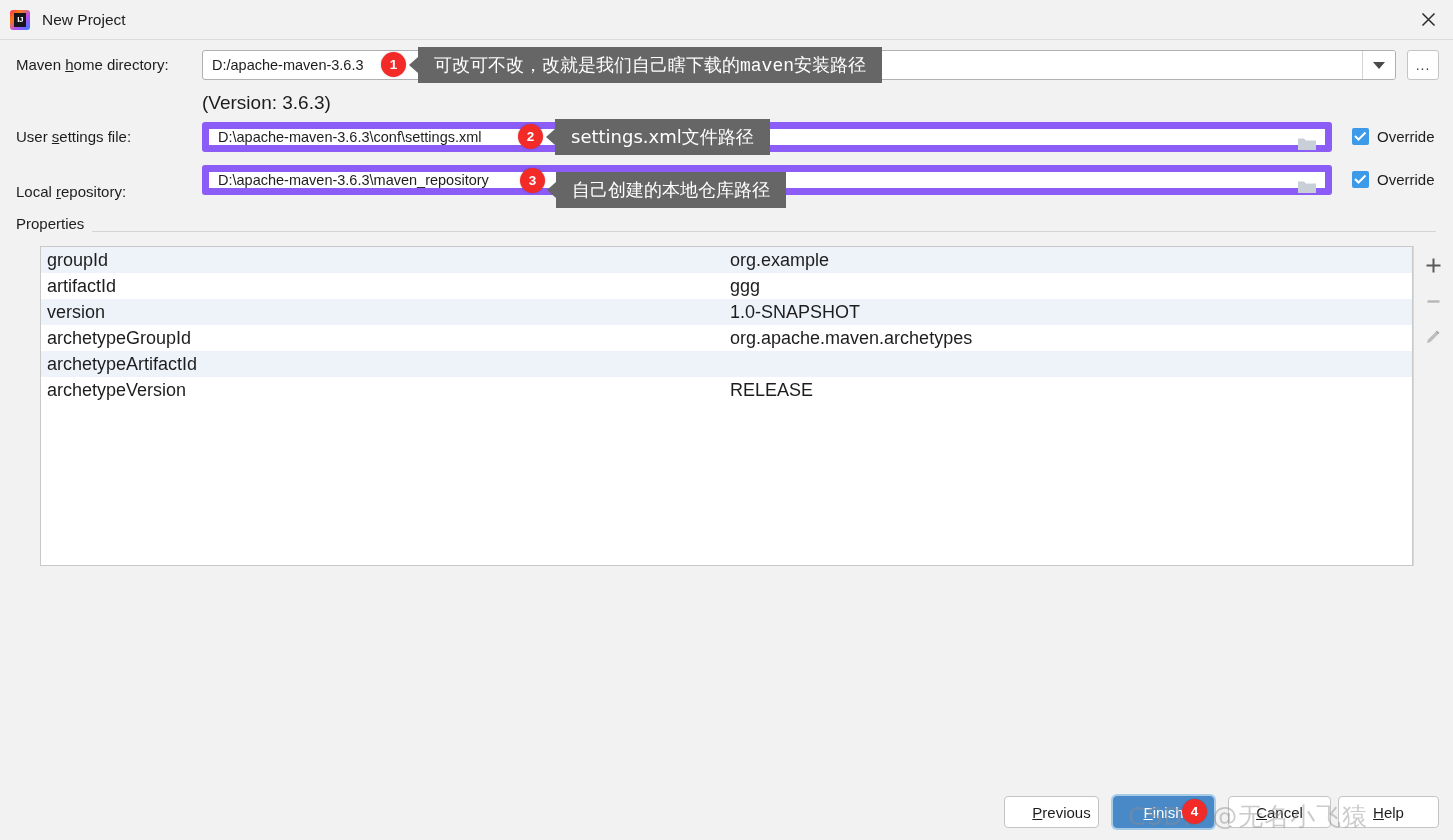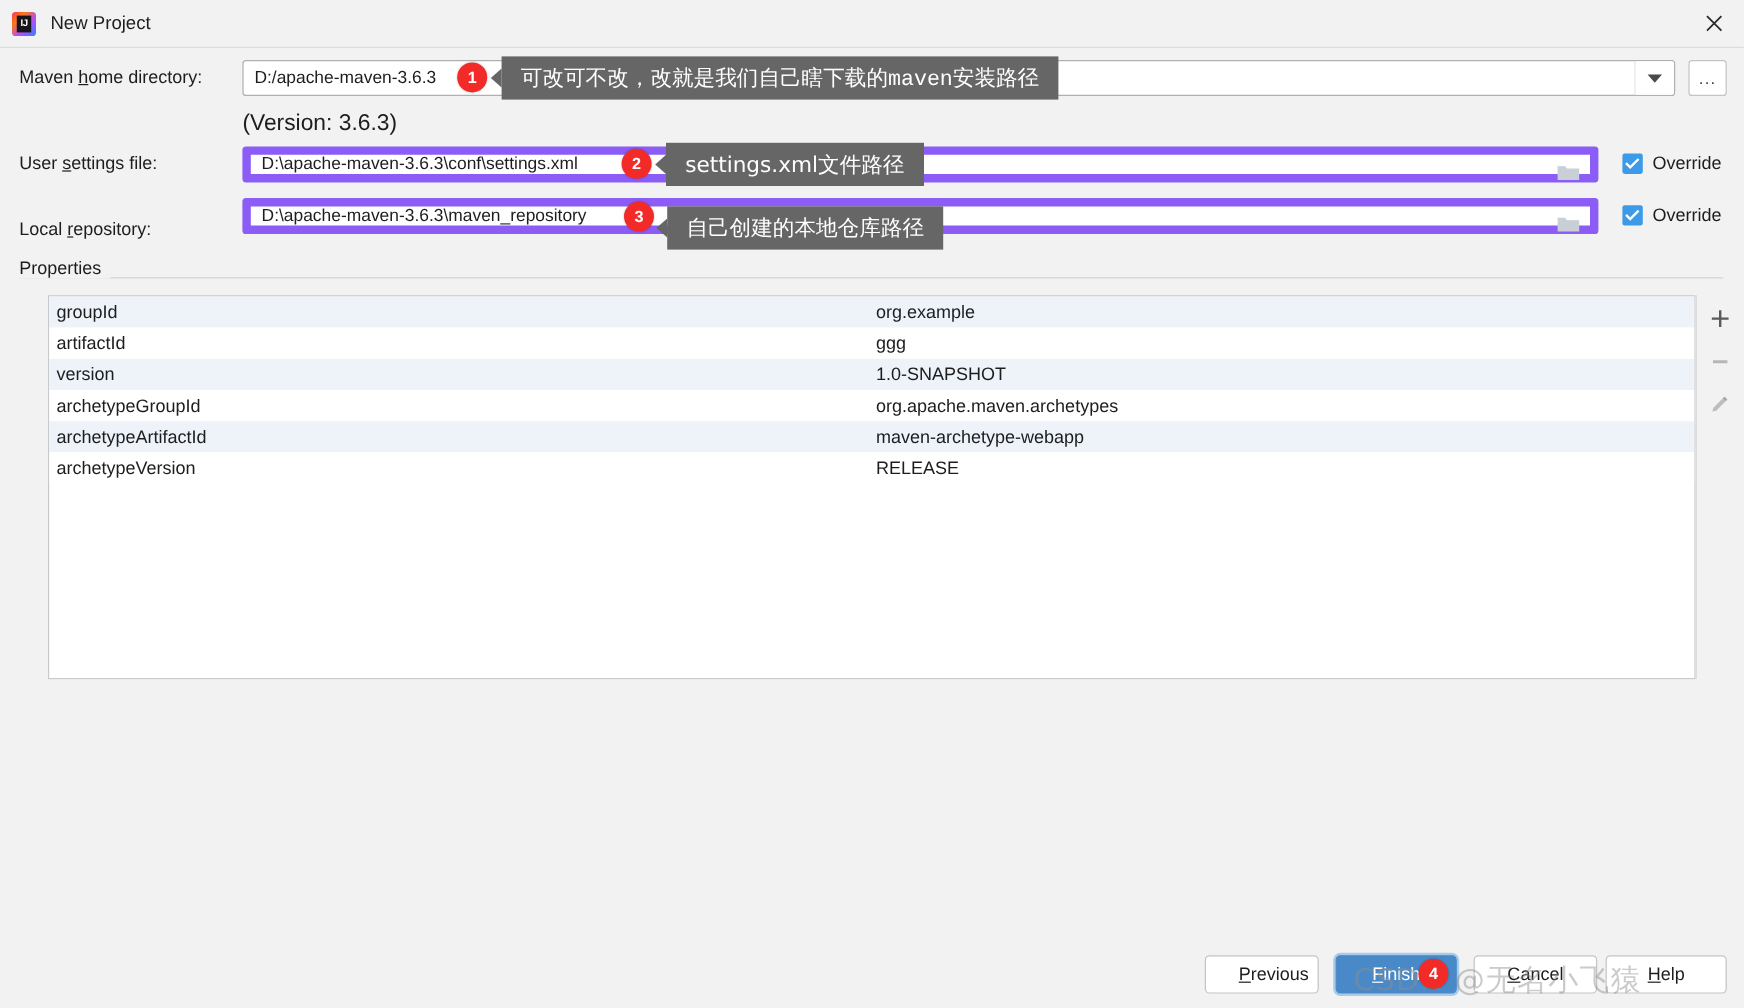--- a/index.html
+++ b/index.html
@@ -187,21 +187,21 @@
     width: 1373px; height: 320px;
     background: #ffffff;
     border: 1px solid #c9c9c9;
     box-sizing: border-box;
     overflow: hidden;
   }
   .prow {
     display: flex;
     height: 26px;
     align-items: center;
-    font-size: 15px;
+    font-size: 18px;
     color: #1d1d1d;
   }
   .prow.odd { background: #eef2f9; }
   .prow.even { background: #ffffff; }
   .pcell-key { width: 687px; padding-left: 6px; box-sizing: border-box; }
   .pcell-val { flex: 1; padding-left: 2px; box-sizing: border-box; }
 
   .side-tools {
     position: absolute;
     left: 1413px; top: 246px;
@@ -390,21 +390,20 @@
   <div class="prow odd">
     <span class="pcell-key">version</span>
     <span class="pcell-val">1.0-SNAPSHOT</span>
   </div>
   <div class="prow even">
     <span class="pcell-key">archetypeGroupId</span>
     <span class="pcell-val">org.apache.maven.archetypes</span>
   </div>
   <div class="prow odd">
     <span class="pcell-key">archetypeArtifactId</span>
-    <span class="pcell-val">maven-archetype-webapp</span>
   </div>
   <div class="prow even">
     <span class="pcell-key">archetypeVersion</span>
     <span class="pcell-val">RELEASE</span>
   </div>
 </div>
 
 <div class="side-tools">
   <div class="tool-btn">
     <svg width="17" height="17" viewBox="0 0 17 17">

